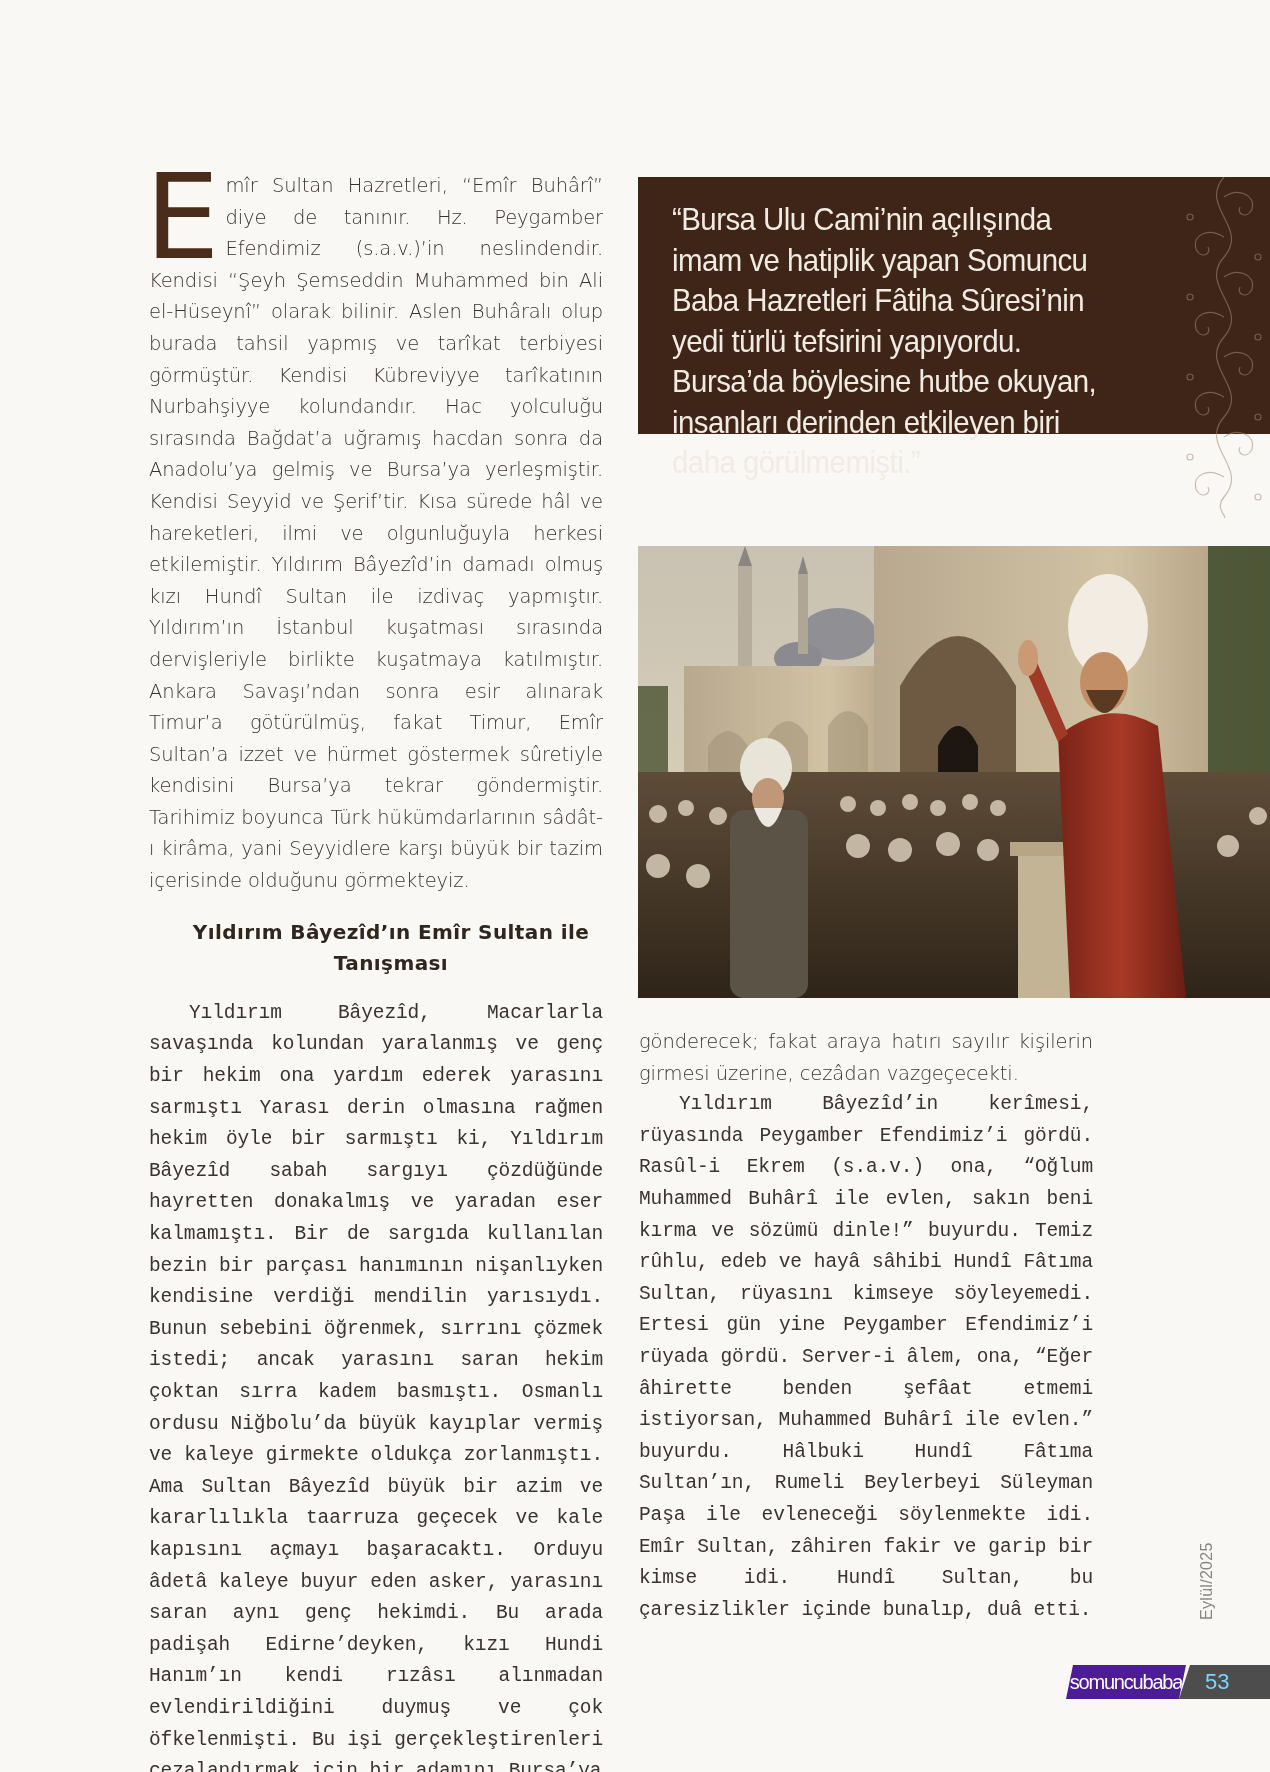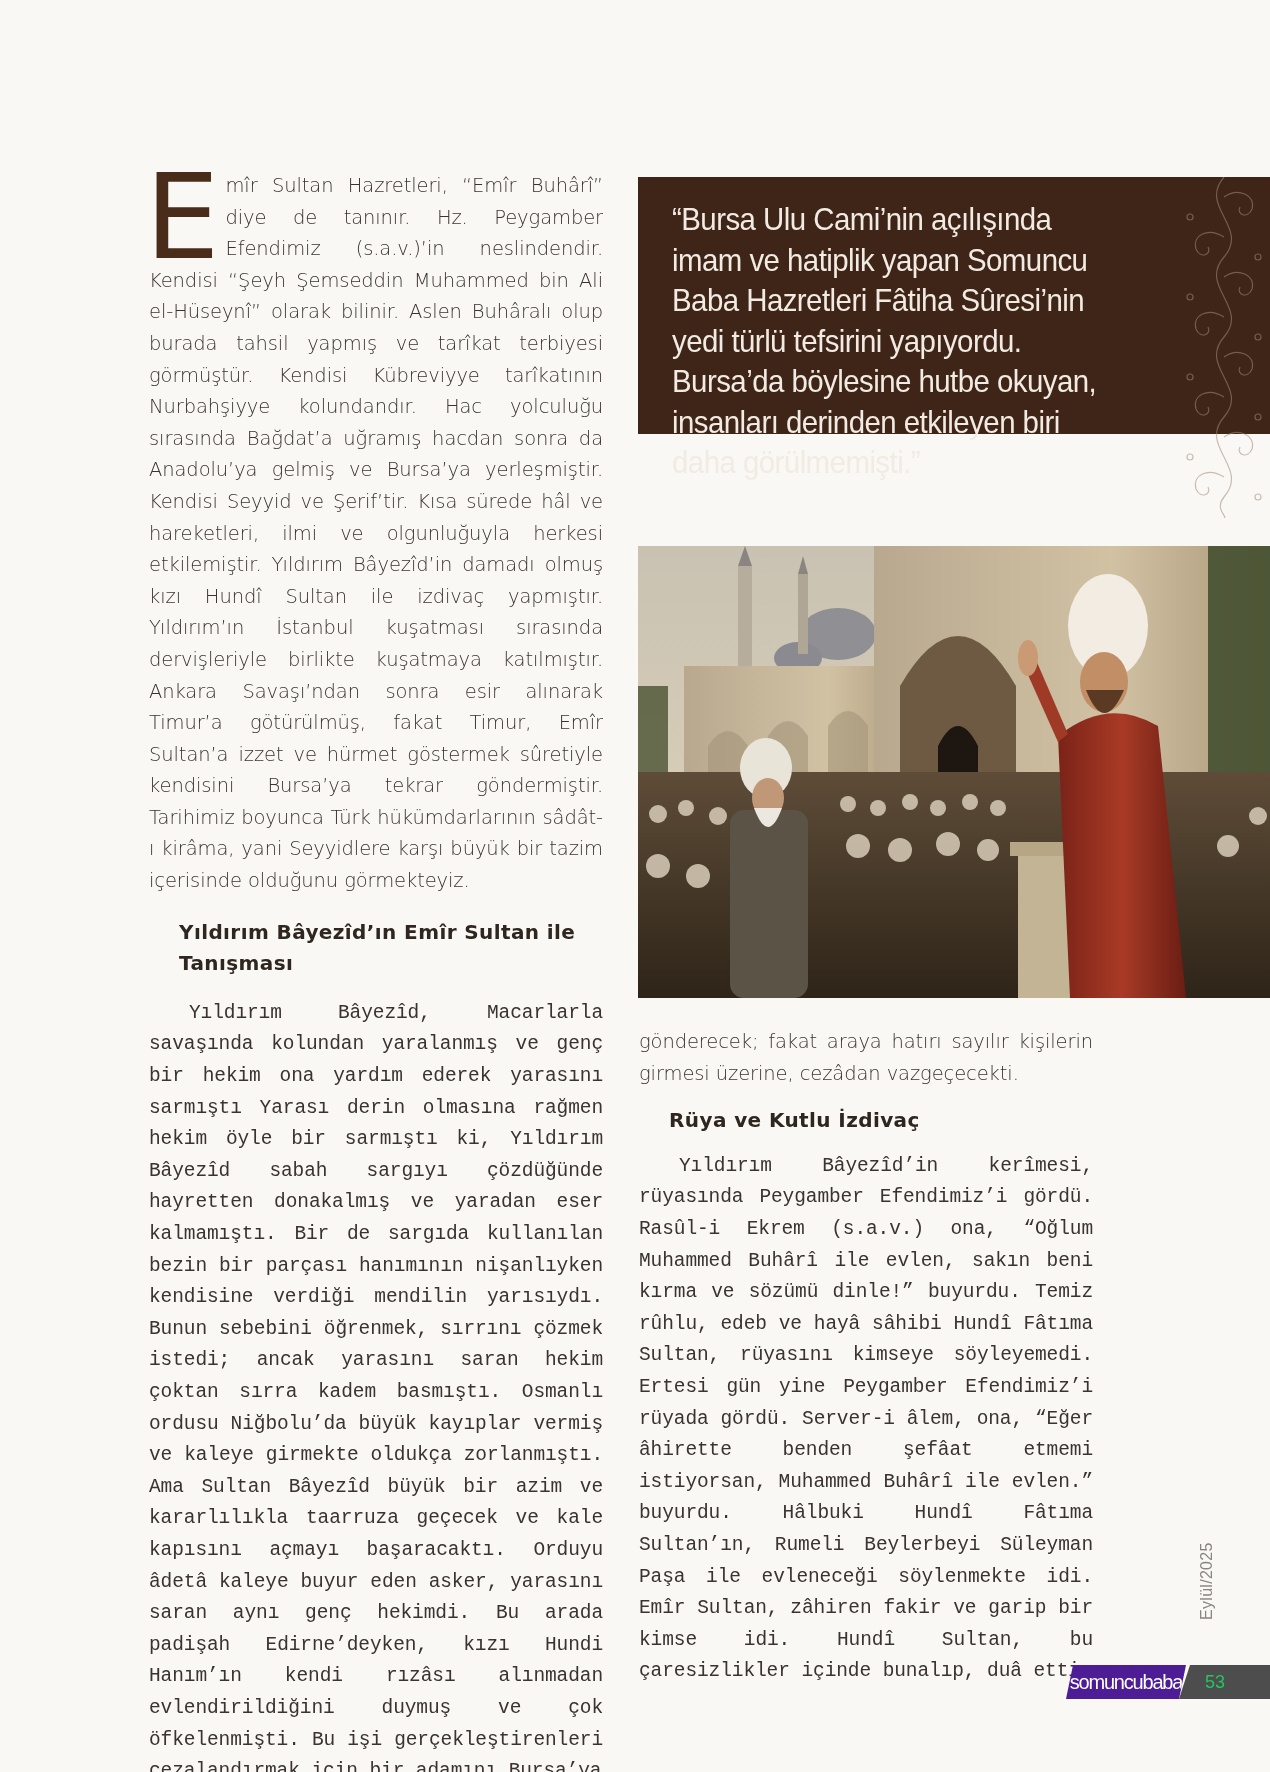--- a/index.html
+++ b/index.html
@@ -29,21 +29,21 @@
     color: #4a2c1a;
     font-weight: 400;
     margin: 4px 6px 0 -4px;
     font-family: "DejaVu Sans", sans-serif;
   }
   .heading {
     font-weight: 700;
     color: #2f2620;
     font-size: 20px;
     margin: 18px 0 18px 0 !important;
-    text-align: left;
+    text-align: center;
     letter-spacing: 0.4px;
   }
   .col-left .heading { padding-left: 30px; margin-top: 20px !important; }
   .col-right .heading { padding-left: 30px; margin-top: 16px !important; margin-bottom: 14px !important; }
   .indent { text-indent: 40px; font-family: Liberation Mono, monospace; }
   .quote-box {
     position: absolute;
     left: 638px; top: 177px;
     width: 632px; height: 257px;
     background: #3f2517;
@@ -105,23 +105,23 @@
     text-align: center;
     letter-spacing: -1.2px;
     transform-origin: left;
   }
   .pagenum {
     position: absolute;
     left: 113px; top: 0;
     height: 34px; width: 91px;
     background: #4d4d4d;
     clip-path: polygon(11px 0, 91px 0, 91px 34px, 0 34px);
-    color: #22c55e;
+    color: #7dd3fc;
     font-family: "Liberation Sans", sans-serif;
-    font-size: 18px;
+    font-size: 22px;
     line-height: 34px;
     padding-left: 26px;
     box-sizing: border-box;
   }
 </style>
 </head>
 <body>
 
 <div class="col col-left">
   <p><span class="dropcap">E</span><span>mîr Sultan Hazretleri, “Emîr Buhârî” diye de tanınır. Hz. Peygamber Efendimiz (s.a.v.)’in neslindendir. Kendisi “Şeyh Şemseddin Muhammed bin Ali el-Hüseynî” olarak bilinir. Aslen Buhâralı olup burada tahsil yapmış ve tarîkat terbiyesi görmüştür. Kendisi Kübreviyye tarîkatının Nurbahşiyye kolundandır. Hac yolculuğu sırasında Bağdat’a uğramış hacdan sonra da Anadolu’ya gelmiş ve Bursa’ya yerleşmiştir. Kendisi Seyyid ve Şerif’tir. Kısa sürede hâl ve hareketleri, ilmi ve olgunluğuyla herkesi etkilemiştir. Yıldırım Bâyezîd’in damadı olmuş kızı Hundî Sultan ile izdivaç yapmıştır. Yıldırım’ın İstanbul kuşatması sırasında dervişleriyle birlikte kuşatmaya katılmıştır. Ankara Savaşı’ndan sonra esir alınarak Timur’a götürülmüş, fakat Timur, Emîr Sultan’a izzet ve hürmet göstermek sûretiyle kendisini Bursa’ya tekrar göndermiştir. Tarihimiz boyunca Türk hükümdarlarının sâdât-ı kirâma, yani Seyyidlere karşı büyük bir tazim içerisinde olduğunu görmekteyiz.</span></p>
@@ -231,21 +231,20 @@
     <ellipse cx="470" cy="80" rx="40" ry="52" fill="#f2ece2"></ellipse>
     <ellipse cx="466" cy="136" rx="24" ry="30" fill="#c28e66"></ellipse>
     <path d="M448 144 Q466 190 486 144 Z" fill="#5a3a22"></path>
     <path d="M420 196 L386 120 L398 114 L430 188 Z" fill="#9e3a26"></path>
     <ellipse cx="390" cy="112" rx="10" ry="18" fill="#c99a74"></ellipse>
   </svg>
 </div>
 
 <div class="col col-right">
   <p>gönderecek; fakat araya hatırı sayılır kişilerin girmesi üzerine, cezâdan vazgeçecekti.</p>
-  <p class="heading">Rüya ve Kutlu İzdivaç</p>
   <p class="indent">Yıldırım Bâyezîd’in kerîmesi, rüyasında Peygamber Efendimiz’i gördü. Rasûl-i Ekrem (s.a.v.) ona, “Oğlum Muhammed Buhârî ile evlen, sakın beni kırma ve sözümü dinle!” buyurdu. Temiz rûhlu, edeb ve hayâ sâhibi Hundî Fâtıma Sultan, rüyasını kimseye söyleyemedi. Ertesi gün yine Peygamber Efendimiz’i rüyada gördü. Server-i âlem, ona, “Eğer âhirette benden şefâat etmemi istiyorsan, Muhammed Buhârî ile evlen.” buyurdu. Hâlbuki Hundî Fâtıma Sultan’ın, Rumeli Beylerbeyi Süleyman Paşa ile evleneceği söylenmekte idi. Emîr Sultan, zâhiren fakir ve garip bir kimse idi. Hundî Sultan, bu çaresizlikler içinde bunalıp, duâ etti.</p>
 </div>
 
 <div class="footer-date">Eylül/2025</div>
 
 <div class="footer-bar">
   <div class="brand">somuncubaba</div>
   <div class="pagenum">53</div>
 </div>
 

